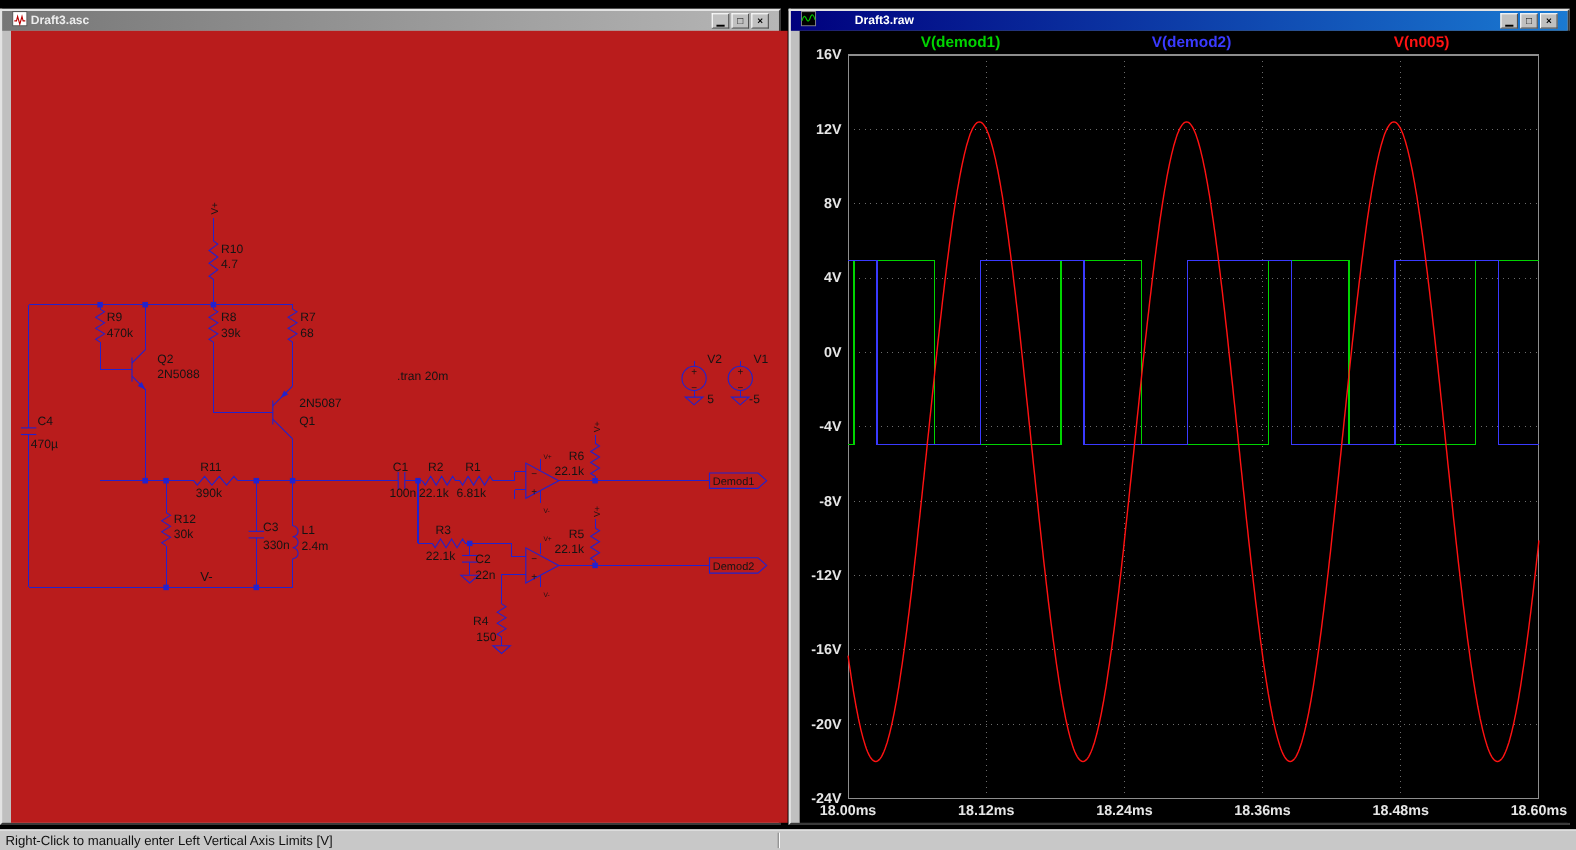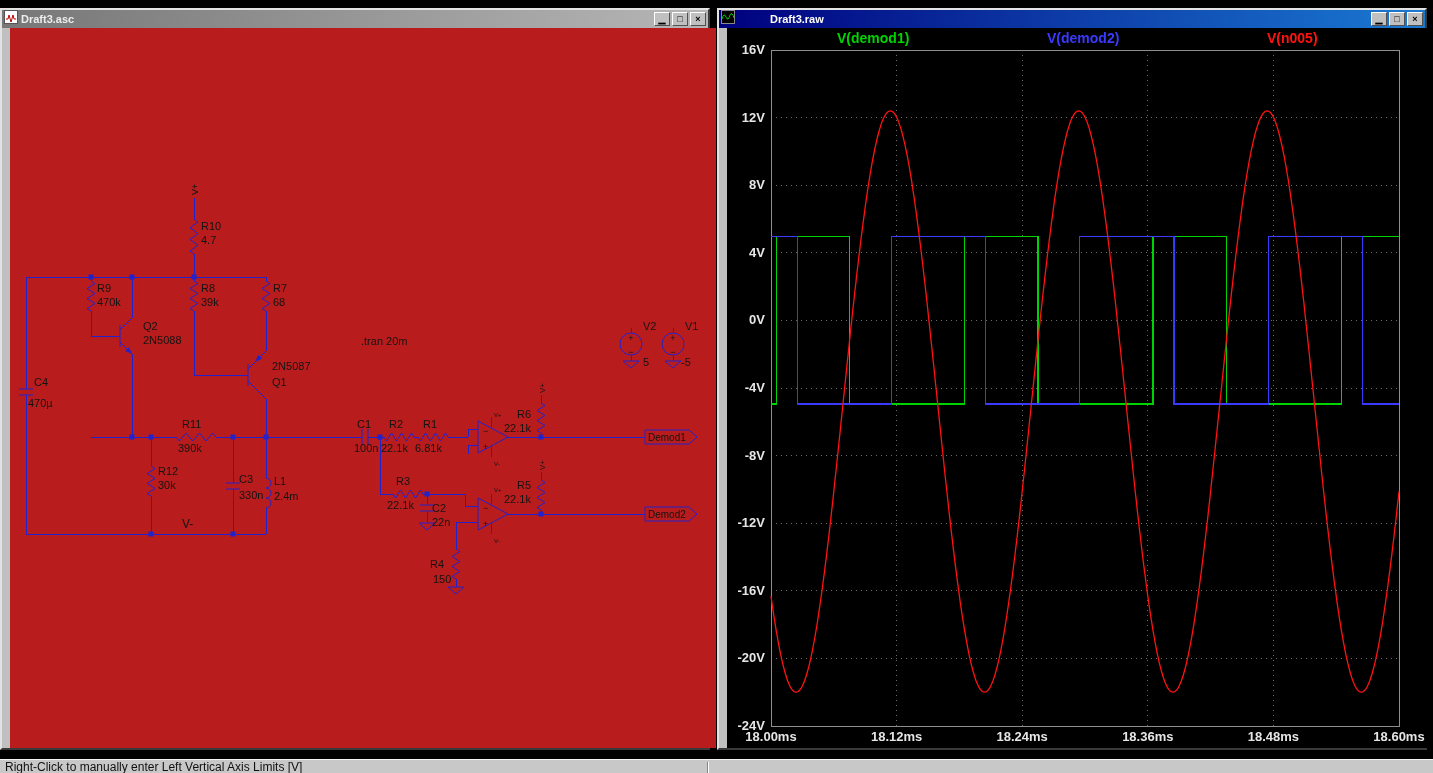--- a/index.html
+++ b/index.html
@@ -3,34 +3,34 @@
 <meta charset="utf-8">
 <style>
   *{box-sizing:border-box;margin:0;padding:0;}
   html,body{background:#000;}
   .screen{position:relative;width:1433px;height:773px;background:#000;overflow:hidden;
           font-family:"Liberation Sans",sans-serif;}
   .window{position:absolute;background:#c0c0c0;border:2px solid;
           border-color:#e3e3e3 #3a3a3a #3a3a3a #e3e3e3;}
   #schematic-window{left:0;top:8px;width:710px;height:742px;}
   #plot-window{left:717px;top:8px;width:710px;height:742px;}
-  .titlebar{height:18px;display:flex;align-items:center;padding:0 2px;gap:3px;}
+  .titlebar{height:18px;display:flex;align-items:center;padding:0 9px;gap:3px;}
   .titlebar.inactive{background:linear-gradient(90deg,#777,#b6b6b6);}
   .titlebar.inactive .title-text{color:#ededed;}
   .titlebar.active{background:linear-gradient(90deg,#00007e,#1a7ad2);}
   .titlebar.active .title-text{color:#fff;margin-left:32px;}
   .title-text{font-size:11px;font-weight:bold;white-space:nowrap;}
   .win-buttons{margin-left:auto;display:flex;gap:2px;}
   .win-btn{width:16px;height:14px;background:#c0c0c0;border:1px solid;
            border-color:#fff #505050 #505050 #fff;color:#000;
            font:bold 9px "Liberation Sans",sans-serif;line-height:11px;text-align:center;cursor:default;}
   .window-body{position:absolute;top:18px;left:0;width:706px;height:720px;overflow:hidden;margin-left:8px;}
   .schematic-body{background:#b91c1c;}
   .plot-body{background:#000;}
-  .status-bar{position:absolute;left:0;bottom:0;width:1433px;height:14px;background:#c8c8c8;
+  .status-bar{position:absolute;left:0;bottom:0;width:1433px;height:19px;background:#c8c8c8;
               border-top:1px solid #f2f2f2;display:flex;align-items:center;padding-left:5px;
               font-size:12px;color:#111;}
   .status-divider{position:absolute;left:707px;top:2px;height:14px;width:2px;
                   border-left:1px solid #858585;border-right:1px solid #fff;}
   svg text{font-family:"Liberation Sans",sans-serif;}
 </style>
 </head>
 <body>
 
 <div class="screen">

